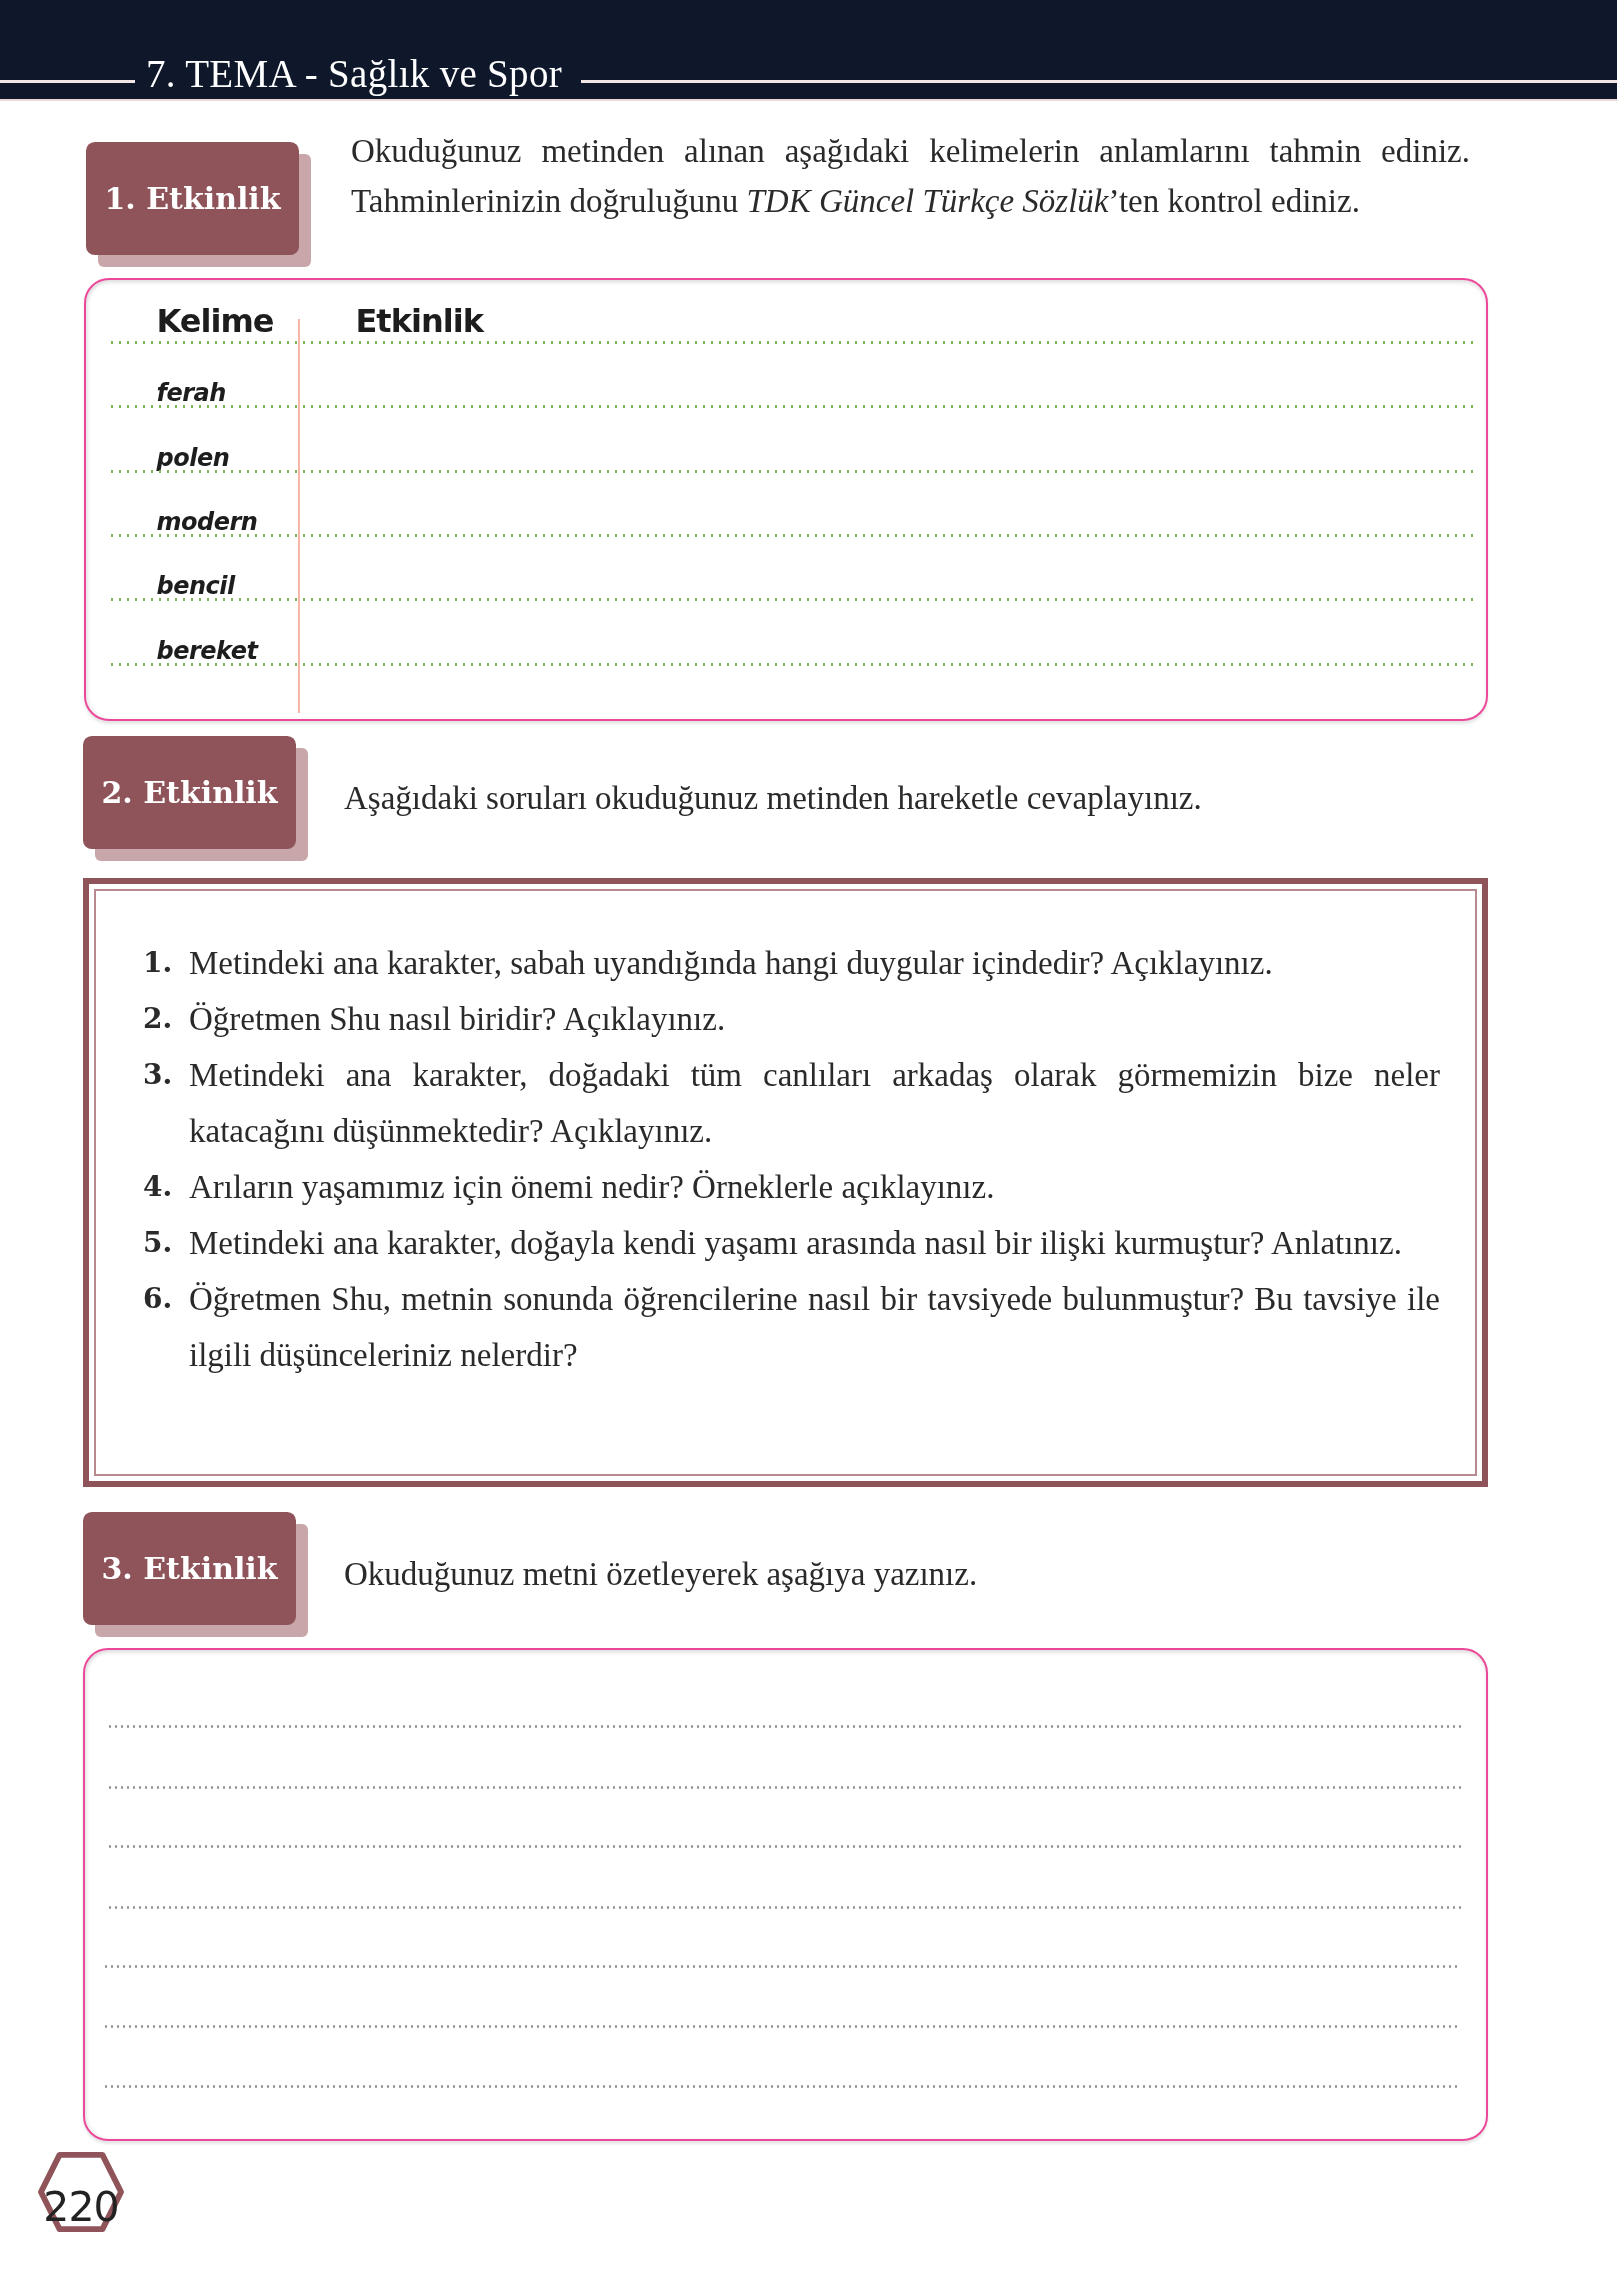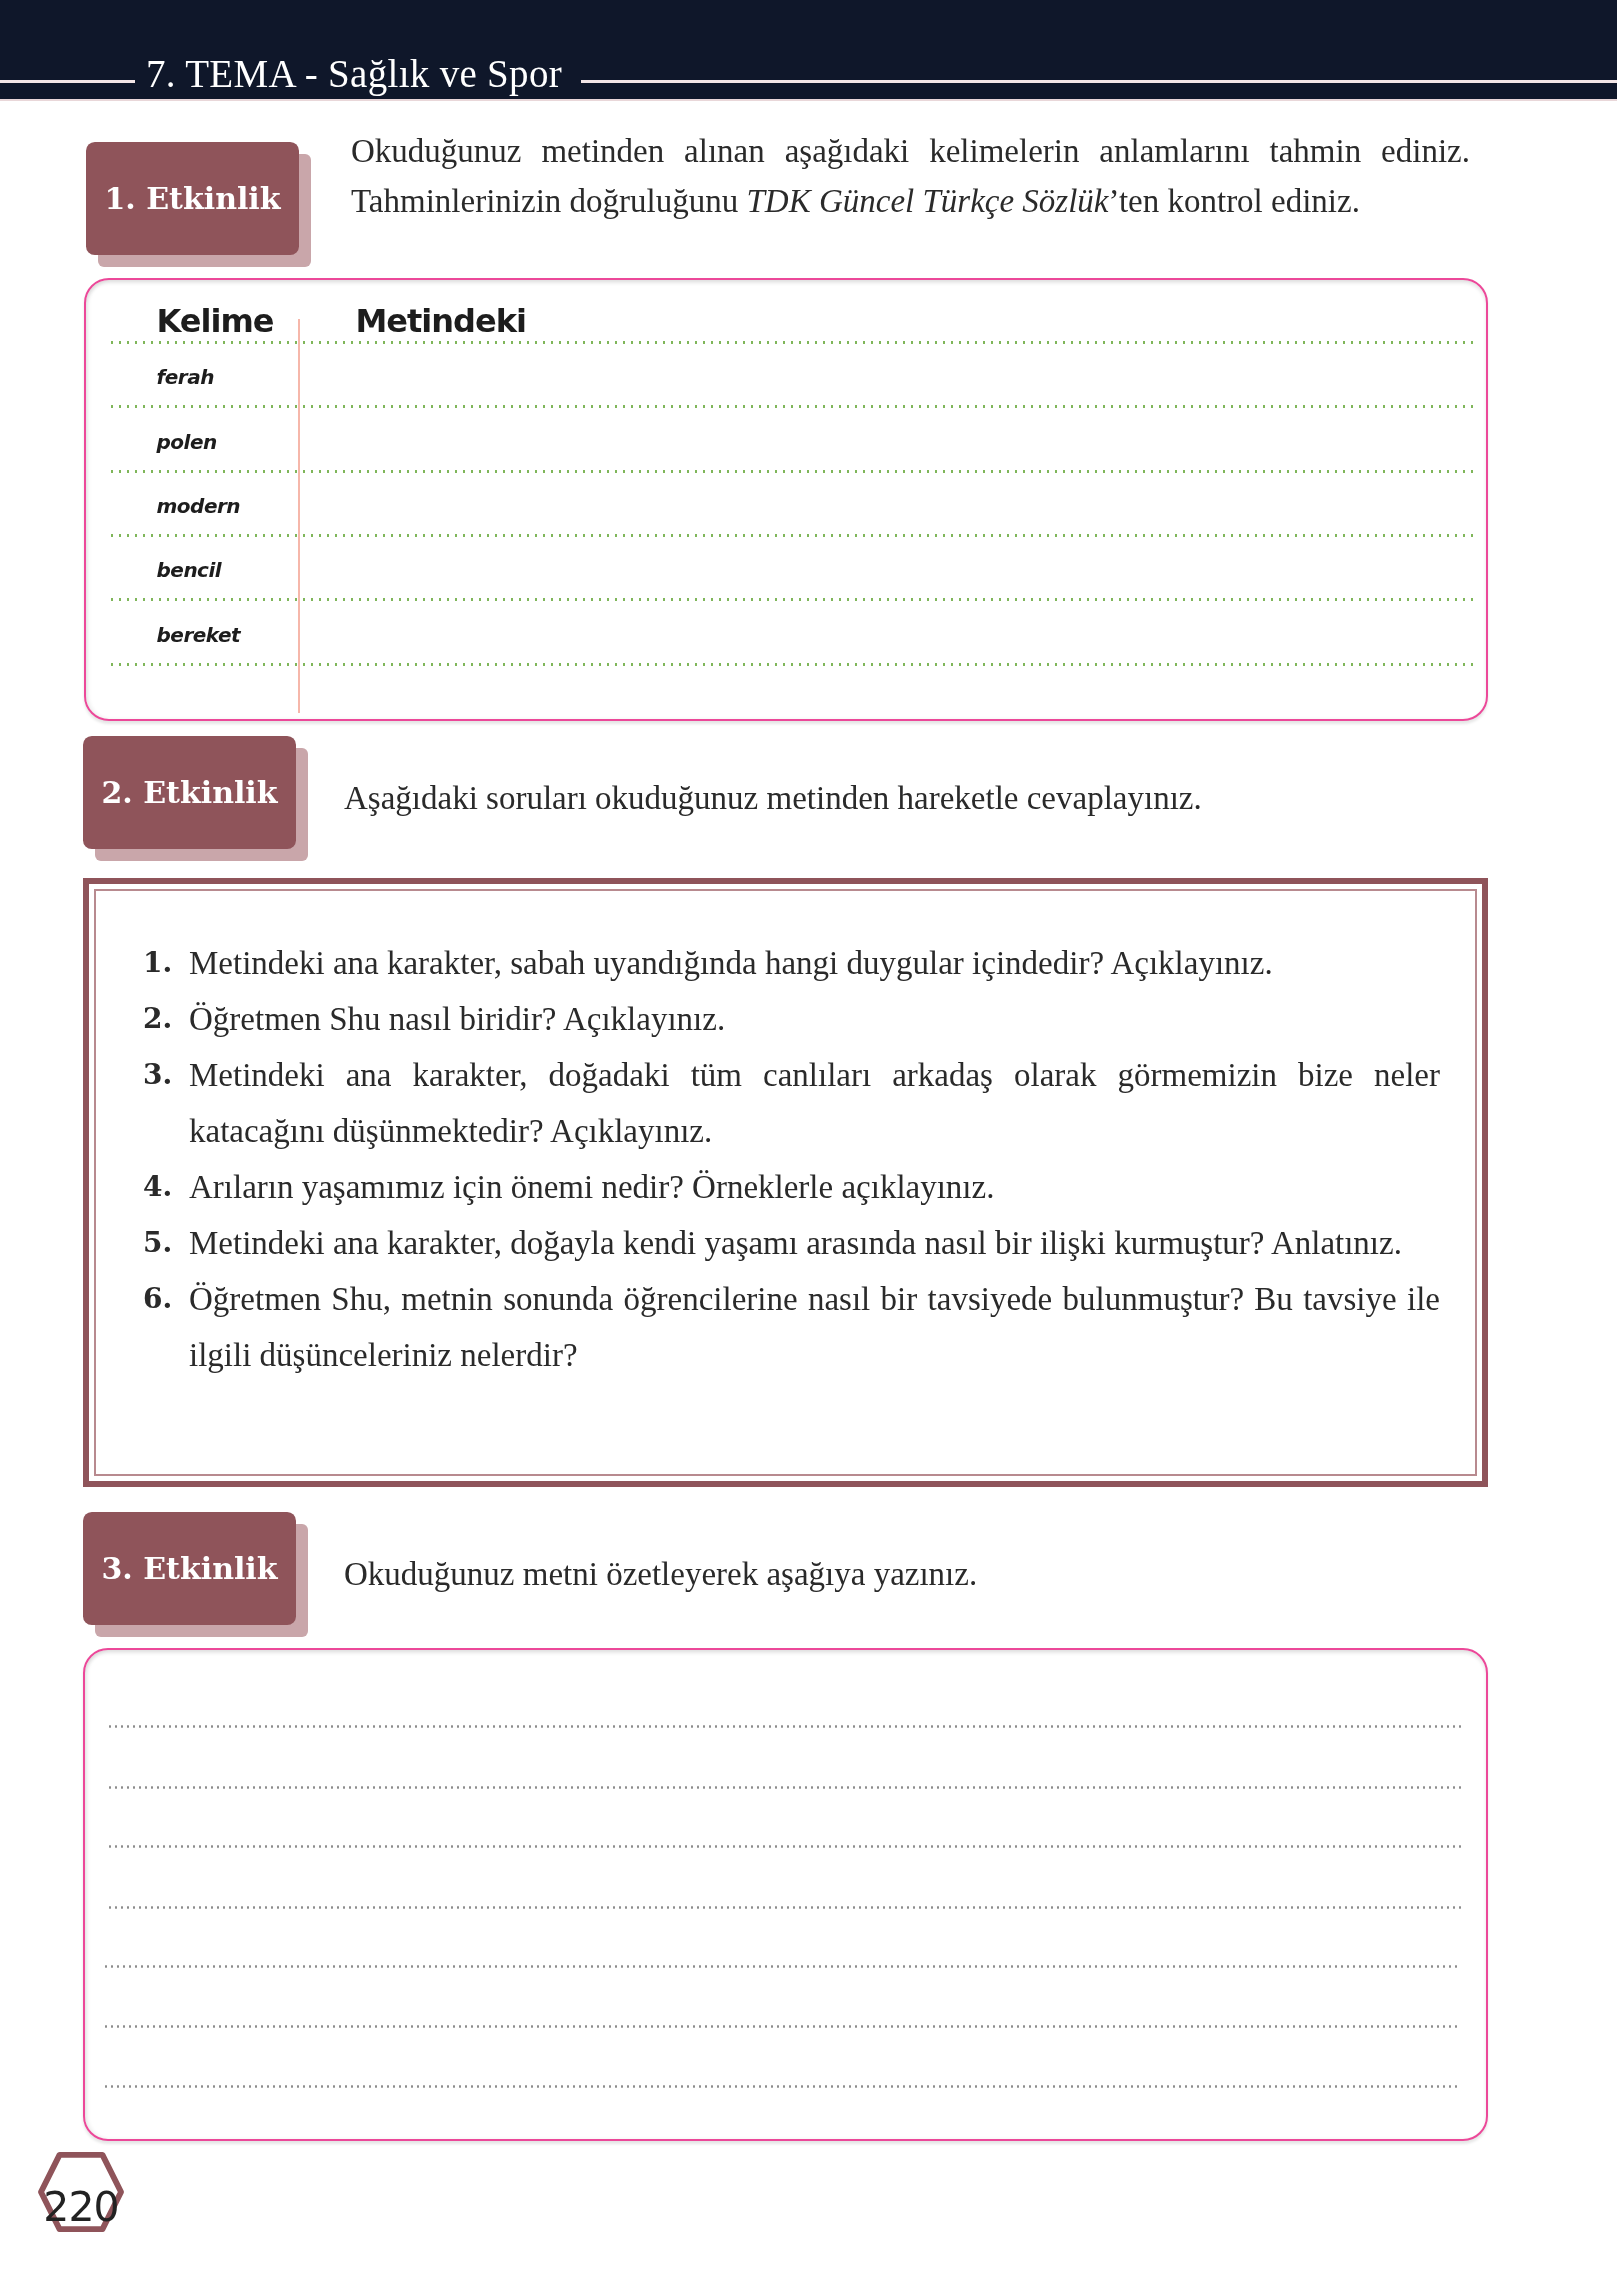--- a/index.html
+++ b/index.html
@@ -24,21 +24,21 @@
   .instr.justify { text-align: justify; text-align-last: left; }
   .instr i { font-style: italic; }
 
   
   .soft-box { position: absolute; background: #ffffff; border-radius: 25px; border: 2px solid #ec4899; box-shadow: inset 0 2.9px 3.9px rgba(0,0,0,0.10), inset 2.9px 0 3.9px rgba(0,0,0,0.06), 0 2.9px 2.9px rgba(0,0,0,0.10); }
 
   
   .vocab-row { position: absolute; left: 21.5px; width: 1365px; height: 64px; }
   .vocab-row .dots { position: absolute; left: 0; bottom: 0; width: 1365px; height: 2.9px; background-image: radial-gradient(circle, #7fb65a 1.2px, transparent 1.5px); background-size: 8px 2.9px; background-repeat: repeat-x; }
   .vocab-head { position: absolute; bottom: 3.9px; font-family: "DejaVu Sans", sans-serif; font-weight: bold; font-size: 32px; color: #1d1d1d; letter-spacing: -1px; }
-  .vocab-word { position: absolute; left: 49px; bottom: 19px; font-family: "DejaVu Sans", sans-serif; font-style: italic; font-weight: bold; font-size: 20px; color: #1d1d1d; letter-spacing: -0.5px; }
+  .vocab-word { position: absolute; left: 49px; bottom: 1px; font-family: "DejaVu Sans", sans-serif; font-style: italic; font-weight: bold; font-size: 24px; color: #1d1d1d; letter-spacing: -0.5px; }
   .vocab-divider { position: absolute; left: 212px; top: 39px; width: 2px; height: 394px; background: #f6b7aa; }
 
   
   .q-box { position: absolute; left: 83px; top: 878px; width: 1405px; height: 609px; border: 6.8px solid #8f545a; background: #fff; }
   .q-inner { position: absolute; left: 4.9px; top: 4.9px; right: 4.9px; bottom: 4.9px; border: 2px solid #b88a8f; }
   .q-list { position: absolute; left: 54px; top: 51px; width: 1297px; font-family: "Liberation Serif", serif; font-size: 33px; line-height: 56px; color: #2a2a2a; }
   .q-item { position: relative; padding-left: 46px; text-align: justify; text-align-last: left; }
   .q-num { position: absolute; left: 0; top: 0; font-family: "DejaVu Serif", serif; font-weight: bold; font-size: 28px; color: #2a2a2a; }
 
   
@@ -65,21 +65,21 @@
     <span>1. Etkinlik</span>
   </div>
 </div>
 <div class="instr justify" style="left:351px; top:126px; width:1119px;"><span>Okuduğunuz metinden alınan aşağıdaki kelimelerin anlamlarını tahmin ediniz. Tahminlerinizin doğruluğunu </span><i>TDK Güncel Türkçe Sözlük</i><span>’ten kontrol ediniz.</span></div>
 
 <div class="soft-box" style="left:84px; top:278px; width:1404px; height:443px;">
   <div class="vocab-divider"></div>
 
   <div class="vocab-row" style="top:0px;">
     <span class="vocab-head" style="left:49px;">Kelime</span>
-    <span class="vocab-head" style="left:248px;">Metindeki</span>
+    <span class="vocab-head" style="left:248px;">Etkinlik</span>
     <div class="dots"></div>
   </div>
   <div class="vocab-row" style="top:64px;">
     <span class="vocab-word">ferah</span>
     <div class="dots"></div>
   </div>
   <div class="vocab-row" style="top:129px;">
     <span class="vocab-word">polen</span>
     <div class="dots"></div>
   </div>

